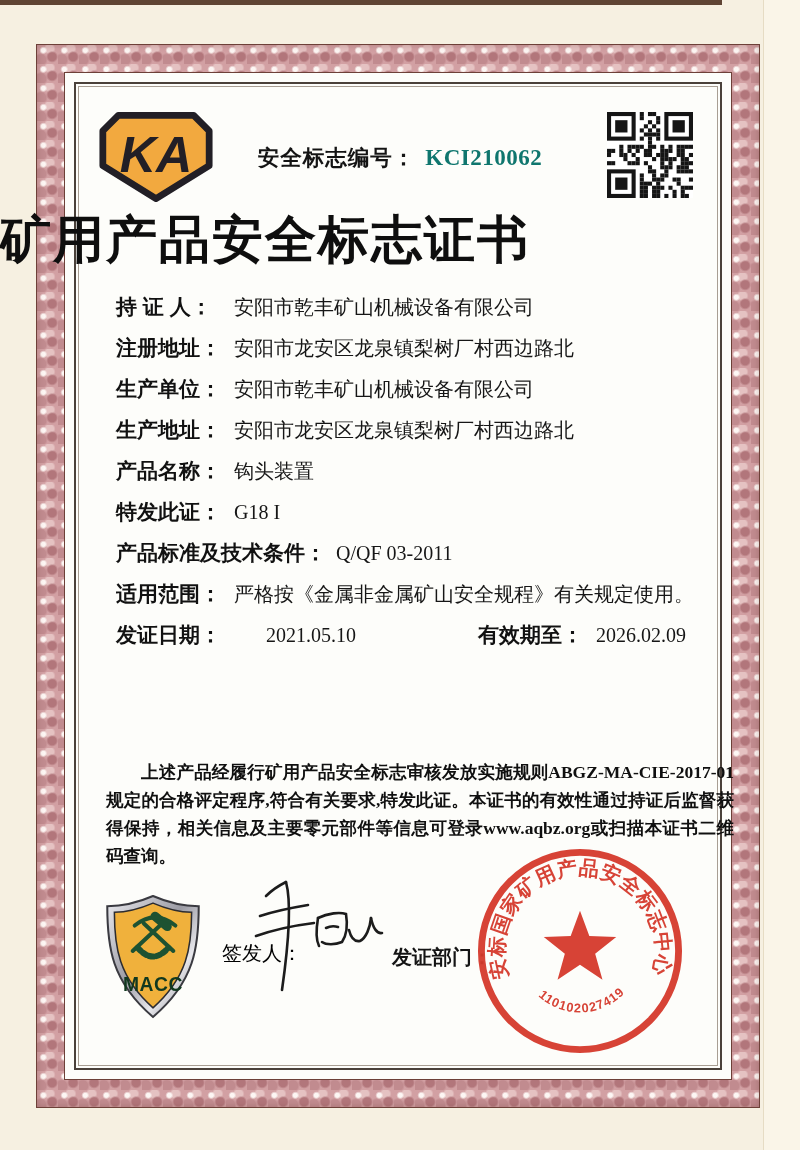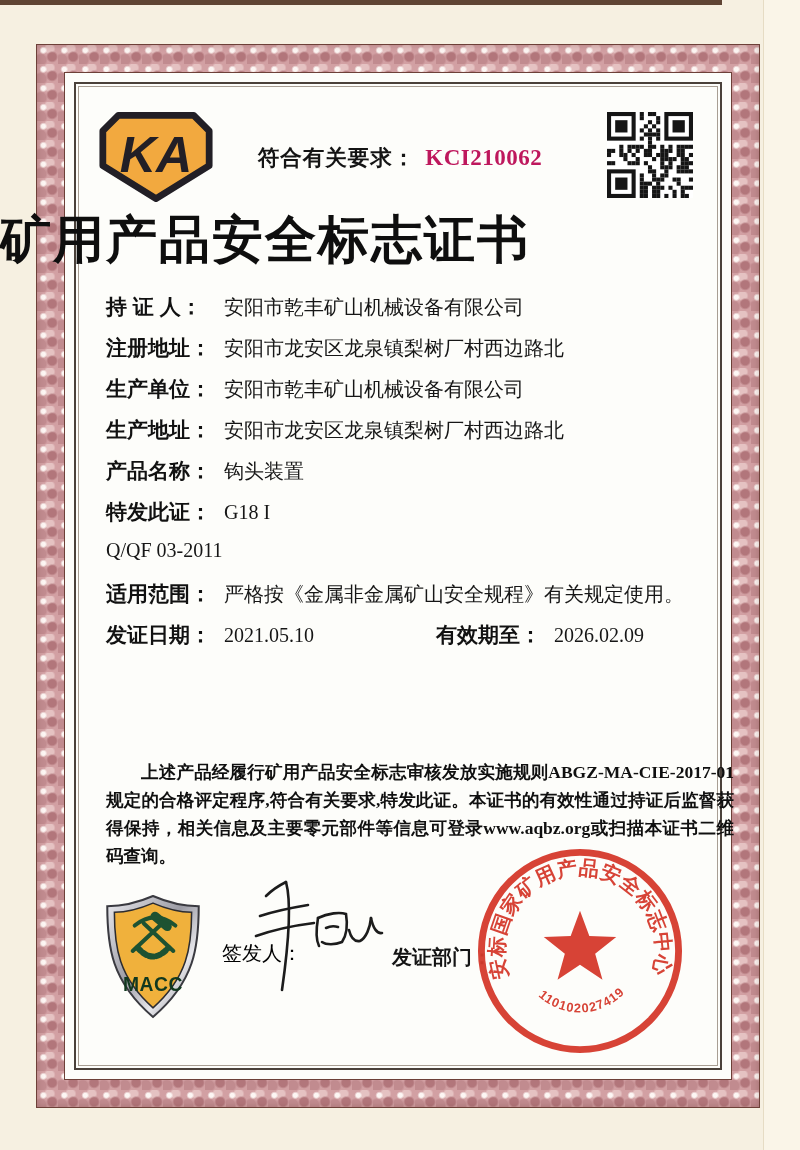--- a/index.html
+++ b/index.html
@@ -32,34 +32,34 @@
 
   .watermark{position:absolute;left:78px;top:516px;z-index:1;white-space:nowrap;
     font-family:"Liberation Sans", sans-serif;font-weight:700;font-size:74px;
     letter-spacing:6px;color:#bfbebe;opacity:.85;}
 
   .ka-logo{position:absolute;left:98px;top:110px;z-index:2;}
   .marknum{position:absolute;left:50%;transform:translateX(-50%);top:143px;z-index:2;
     white-space:nowrap;text-align:center;}
   .marknum .lbl{font-weight:700;font-size:21.5px;color:#141414;letter-spacing:1px;}
   .marknum .num{font-family:"Liberation Serif", serif;font-weight:700;font-size:23px;
-    color:#be185d;margin-left:10px;letter-spacing:.5px;}
+    color:#0f766e;margin-left:10px;letter-spacing:.5px;}
   .qr{position:absolute;left:607px;top:112px;z-index:2;}
 
   .title{position:absolute;left:0;right:10px;top:206px;z-index:2;margin:0;
     text-align:left;font-family:"Liberation Serif", serif;font-weight:900;
     font-size:51px;letter-spacing:2px;color:#0e0e0e;}
 
-  .fields{position:absolute;left:106px;top:293px;width:616px;z-index:2;}
+  .fields{position:absolute;left:116px;top:293px;width:616px;z-index:2;}
   .frow{display:flex;align-items:baseline;height:41px;}
   .flabel{flex:none;width:118px;font-weight:700;font-size:21px;color:#111;white-space:nowrap;}
   .flabel.wide{width:auto;margin-right:10px;}
   .fvalue{font-family:"Liberation Serif", serif;font-weight:400;font-size:20px;
     color:#161616;white-space:nowrap;}
-  .fvalue.issue{flex:none;width:212px;}
+  .fvalue.issue{flex:none;width:212px;margin-left:32px;}
 
   .body-text{position:absolute;left:94px;top:746px;width:628px;z-index:2;margin:12px;
     font-family:"Liberation Serif", serif;font-weight:600;font-size:17.5px;
     line-height:28px;color:#101010;text-indent:2em;text-align:justify;}
 
   .macc{position:absolute;left:102px;top:894px;z-index:2;}
   .signer-label{position:absolute;left:222px;top:940px;z-index:2;
     font-weight:400;font-size:20px;color:#000000;white-space:nowrap;}
   .signature{position:absolute;left:252px;top:876px;z-index:3;}
   .dept-label{position:absolute;left:392px;top:944px;z-index:2;
@@ -78,21 +78,21 @@
     <div class="frame-in"></div>
   </div>
 
 
   <svg class="ka-logo" width="116" height="94" viewBox="0 0 120 96">
     <polygon points="21,5 99,5 115,21 115,57 60,91 5,57 5,21" fill="#f2a93f" stroke="#221f26" stroke-width="7" stroke-linejoin="round"></polygon>
     <text x="60" y="64" text-anchor="middle" font-family="'Liberation Sans', sans-serif" font-weight="900" font-style="italic" font-size="52" fill="#221f26">KA</text>
   </svg>
 
   <div class="marknum">
-    <span class="lbl">符合有关要求：</span><span class="num">KCI210062</span>
+    <span class="lbl">安全标志编号：</span><span class="num">KCI210062</span>
   </div>
 
   <div id="qr" class="qr"><svg width="86" height="86" viewBox="0 0 84 84">
         <rect width="84" height="84" fill="#fff"></rect>
         <rect x="32" y="0" width="4" height="4" fill="#151515"></rect>
         <rect x="40" y="0" width="4" height="4" fill="#151515"></rect>
         <rect x="44" y="0" width="4" height="4" fill="#151515"></rect>
         <rect x="32" y="4" width="4" height="4" fill="#151515"></rect>
         <rect x="48" y="4" width="4" height="4" fill="#151515"></rect>
         <rect x="40" y="8" width="4" height="4" fill="#151515"></rect>
@@ -252,20 +252,21 @@
     </div>
     <div class="frow">
       <span class="flabel">产品名称：</span>
       <span class="fvalue">钩头装置</span>
     </div>
     <div class="frow">
       <span class="flabel">特发此证：</span>
       <span class="fvalue">G18 I</span>
     </div>
     <div class="frow">
+      <span class="flabel wide">产品标准及技术条件：</span>
       <span class="fvalue">Q/QF 03-2011</span>
     </div>
     <div class="frow">
       <span class="flabel">适用范围：</span>
       <span class="fvalue">严格按《金属非金属矿山安全规程》有关规定使用。</span>
     </div>
     <div class="frow">
       <span class="flabel">发证日期：</span>
       <span class="fvalue issue">2021.05.10</span>
       <span class="flabel">有效期至：</span>

